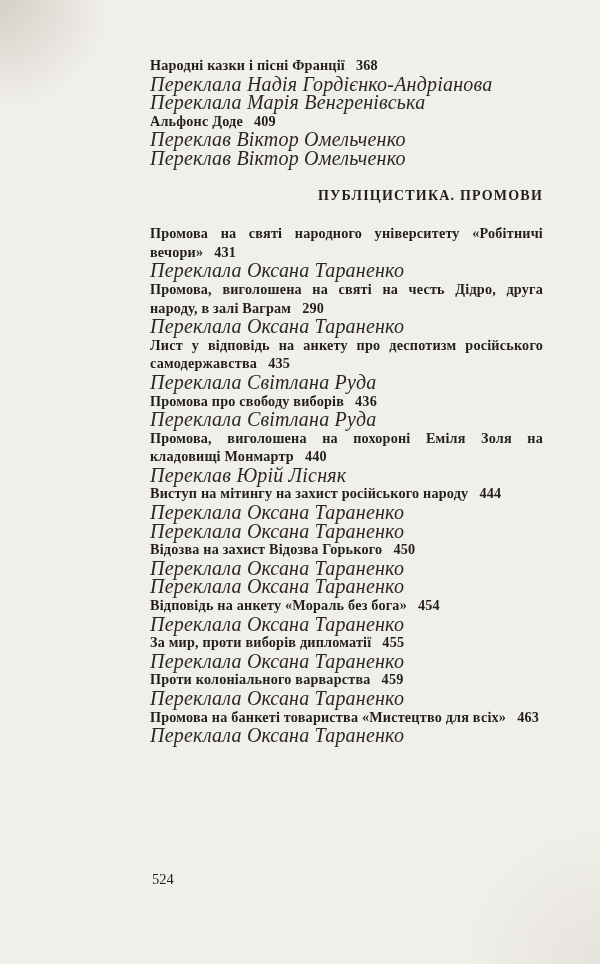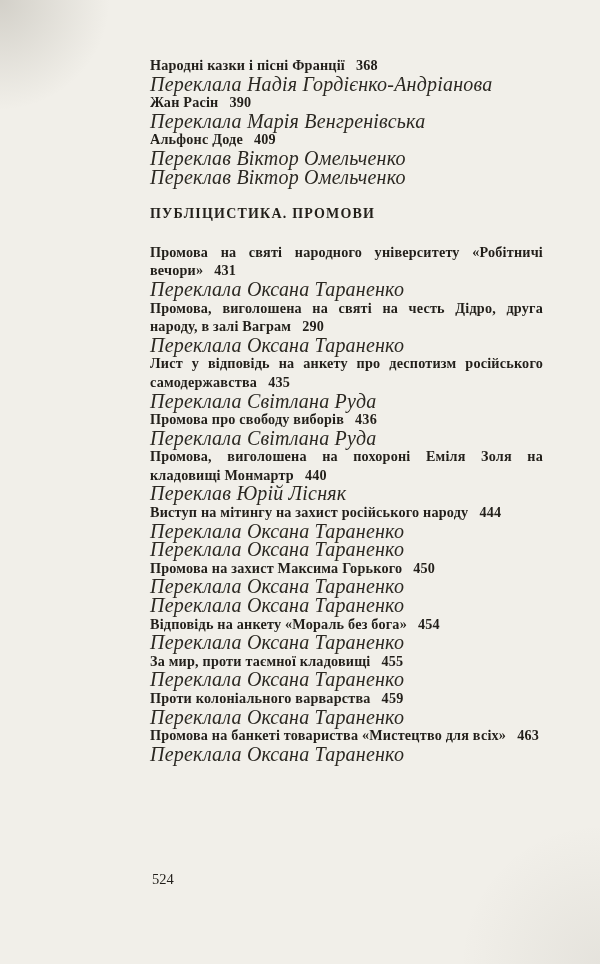--- a/index.html
+++ b/index.html
@@ -55,66 +55,66 @@
     letter-spacing:0.2px;
     color:#2b2822;
   }
   .section-header{
     margin:19px 0 19px 0;
     font-size:14px;
     line-height:18.6px;
     font-weight:bold;
     letter-spacing:1.2px;
     color:var(--ink);
+    text-align:right;
   }
   .page-number{
     position:absolute;
     left:152px;
     top:870px;
     font-size:14.5px;
     line-height:18.6px;
     font-weight:normal;
     color:var(--ink);
   }
 </style>
 </head>
 <body>
 
 <div class="page">
   <div class="text-block">
     <div id="toc-top">
         <p class="entry"><span>Народні казки і пісні Франції</span><span class="pg">368</span></p>
         <p class="translator">Переклала Надія Гордієнко-Андріанова</p>
-        <p class="entry"><span>Жан Расін</span><span class="pg">390</span></p>
         <p class="translator">Переклала Марія Венгренівська</p>
         <p class="entry"><span>Альфонс Доде</span><span class="pg">409</span></p>
         <p class="translator">Переклав Віктор Омельченко</p>
         <p class="translator">Переклав Віктор Омельченко</p>
       </div>
     <h2 class="section-header">ПУБЛІЦИСТИКА. ПРОМОВИ</h2>
     <div id="toc-main">
         <p class="entry"><span>Промова на святі народного університету «Робітничі вечори»</span><span class="pg">431</span></p>
         <p class="translator">Переклала Оксана Тараненко</p>
         <p class="entry"><span>Промова, виголошена на святі на честь Дідро, друга народу, в залі Ваграм</span><span class="pg">290</span></p>
         <p class="translator">Переклала Оксана Тараненко</p>
         <p class="entry"><span>Лист у відповідь на анкету про деспотизм російського самодержавства</span><span class="pg">435</span></p>
         <p class="translator">Переклала Світлана Руда</p>
         <p class="entry"><span>Промова про свободу виборів</span><span class="pg">436</span></p>
         <p class="translator">Переклала Світлана Руда</p>
         <p class="entry"><span>Промова, виголошена на похороні Еміля Золя на кладовищі Монмартр</span><span class="pg">440</span></p>
         <p class="translator">Переклав Юрій Лісняк</p>
         <p class="entry"><span>Виступ на мітингу на захист російського народу</span><span class="pg">444</span></p>
         <p class="translator">Переклала Оксана Тараненко</p>
         <p class="translator">Переклала Оксана Тараненко</p>
-        <p class="entry"><span>Промова на захист Максима Горького</span><span class="pg">450</span></p>
+        <p class="entry"><span>Відозва на захист Відозва Горького</span><span class="pg">450</span></p>
         <p class="translator">Переклала Оксана Тараненко</p>
         <p class="translator">Переклала Оксана Тараненко</p>
         <p class="entry"><span>Відповідь на анкету «Мораль без бога»</span><span class="pg">454</span></p>
         <p class="translator">Переклала Оксана Тараненко</p>
-        <p class="entry"><span>За мир, проти таємної кладовищі</span><span class="pg">455</span></p>
+        <p class="entry"><span>За мир, проти виборів дипломатії</span><span class="pg">455</span></p>
         <p class="translator">Переклала Оксана Тараненко</p>
         <p class="entry"><span>Проти колоніального варварства</span><span class="pg">459</span></p>
         <p class="translator">Переклала Оксана Тараненко</p>
         <p class="entry"><span>Промова на банкеті товариства «Мистецтво для всіх»</span><span class="pg">463</span></p>
         <p class="translator">Переклала Оксана Тараненко</p>
       </div>
   </div>
   <div class="page-number">524</div>
 </div>
 

